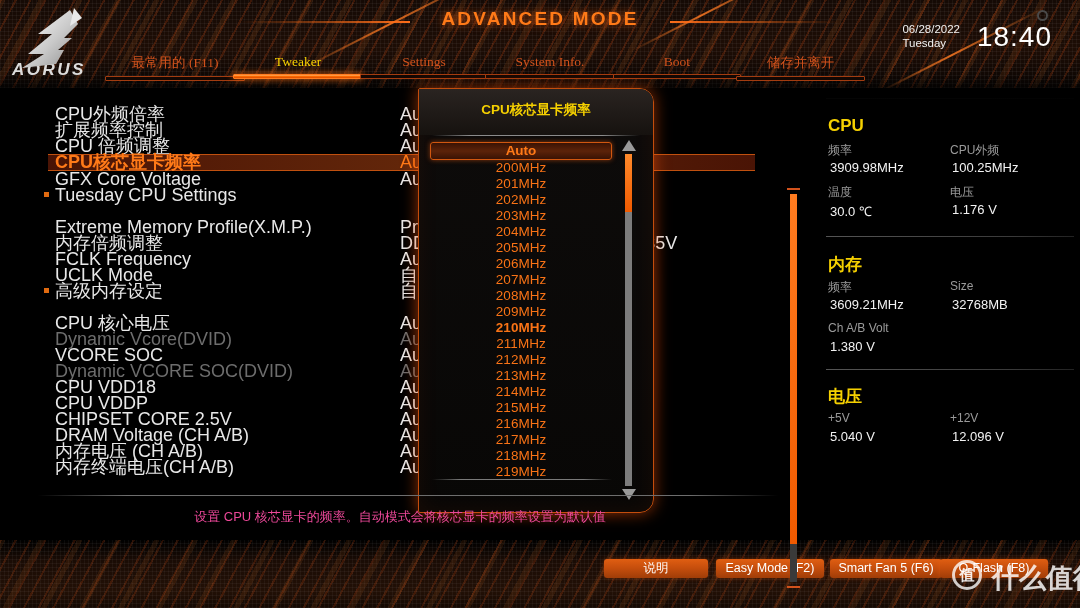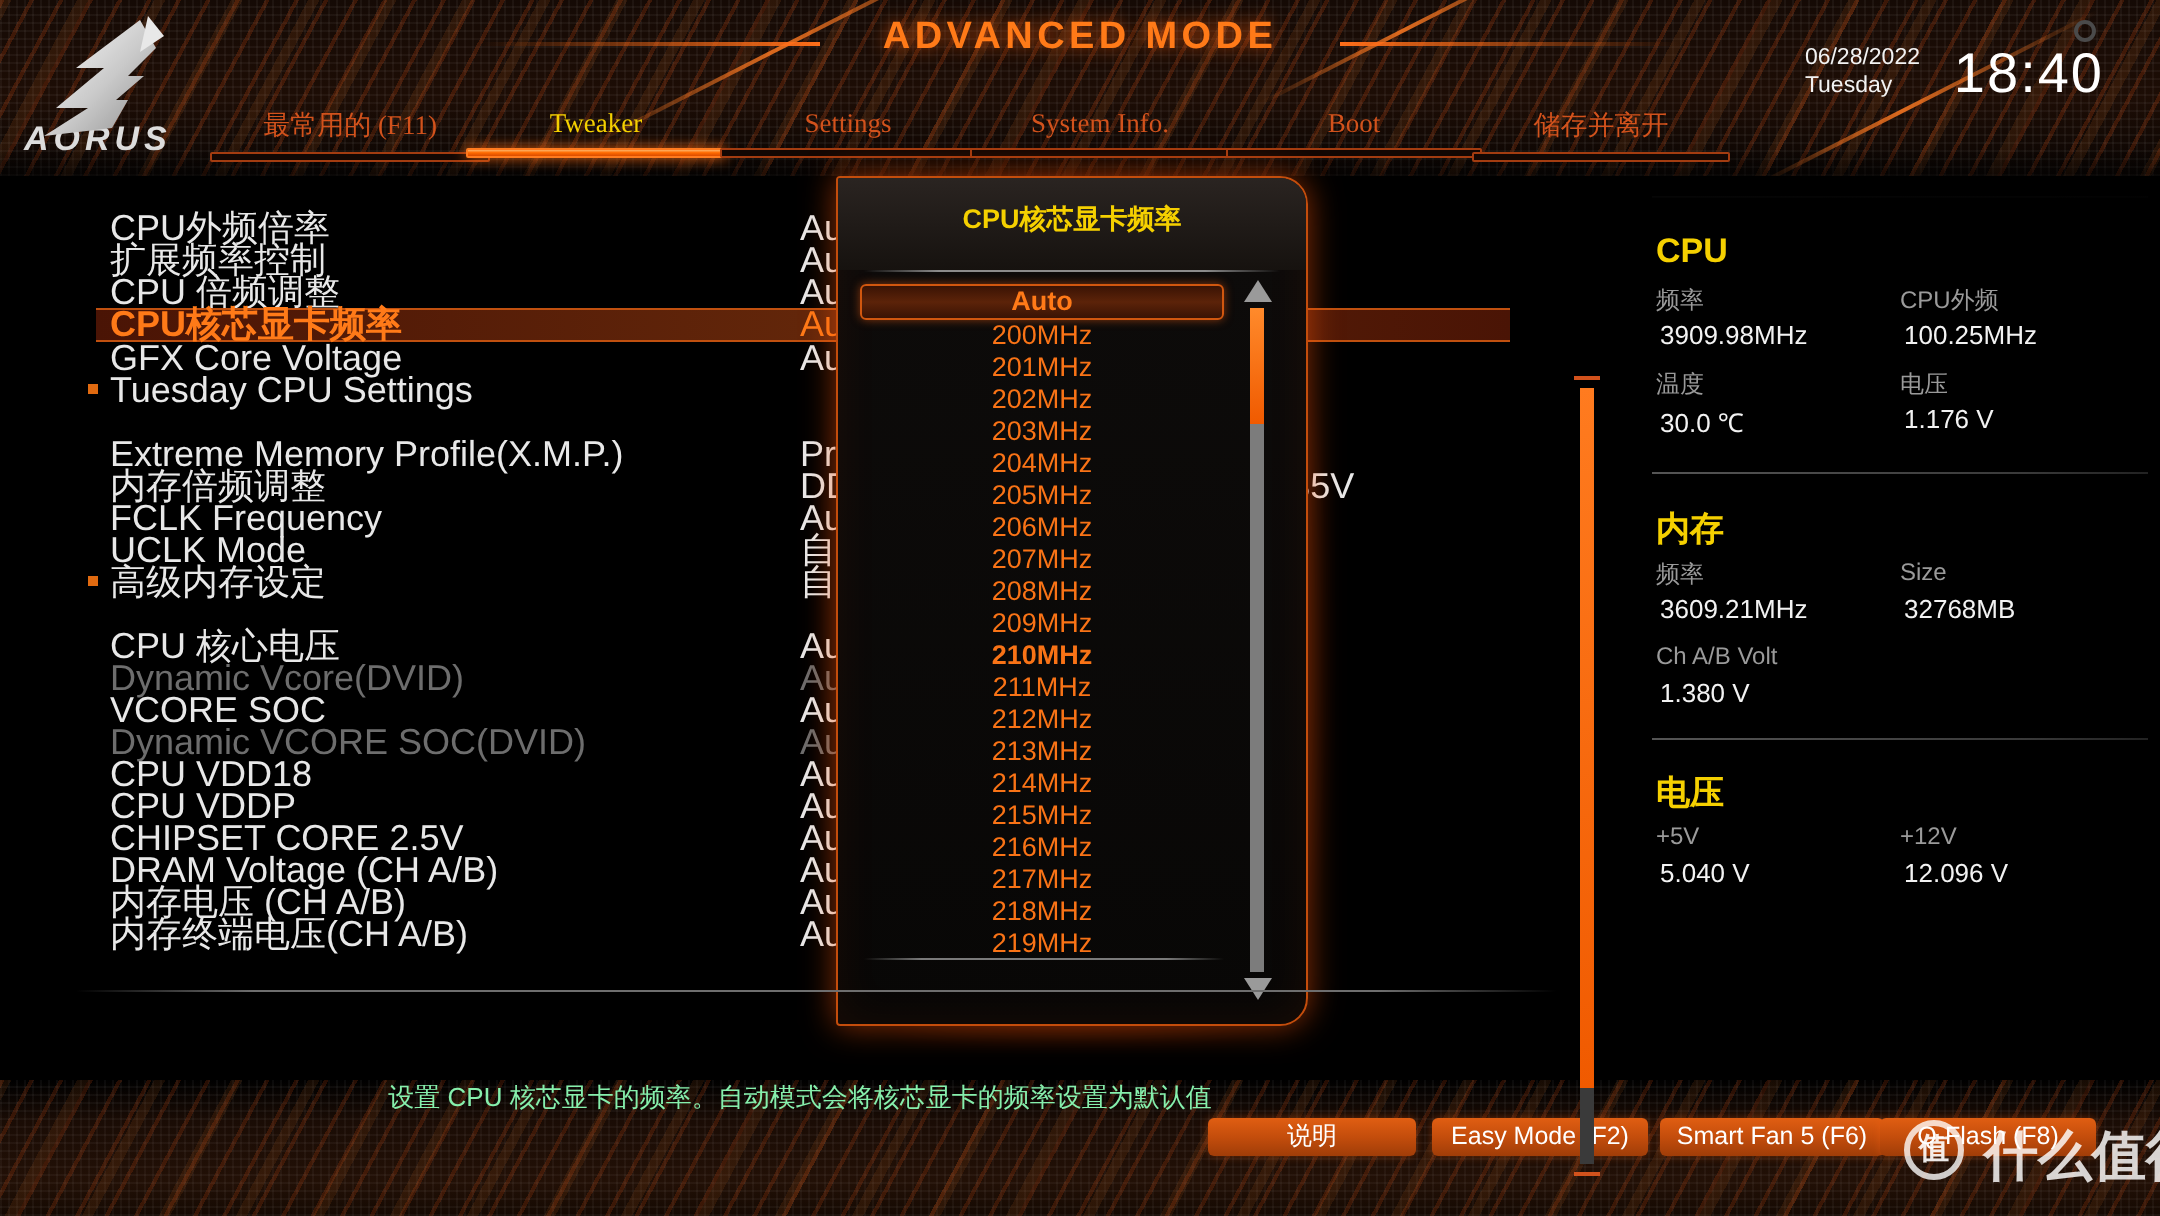--- a/index.html
+++ b/index.html
@@ -195,22 +195,22 @@
     background:linear-gradient(180deg,#ff8a2b 0%, #f05a00 100%);
   }
 
   
   #help-sep {
     position:absolute; left:38px; top:495px; width:740px; height:1px;
     background:linear-gradient(90deg, rgba(120,120,120,0) 0%, #6e6e6e 12%, #6e6e6e 88%, rgba(120,120,120,0) 100%);
     z-index:25;
   }
   #help-text {
-    position:absolute; left:0; top:540px; width:800px; text-align:center;
-    font-size:13px; color:#86efac; z-index:25;
+    position:absolute; left:0; top:508px; width:800px; text-align:center;
+    font-size:13px; color:#ec4899; z-index:25;
   }
 
   
   #bottom {
     position:absolute; left:0; top:540px; width:1080px; height:68px;
     background:
       repeating-linear-gradient(118deg,
         rgba(255,90,20,0.15) 0px, rgba(255,90,20,0.15) 2px,
         rgba(0,0,0,0) 2px, rgba(0,0,0,0) 13px),
       repeating-linear-gradient(118deg,

